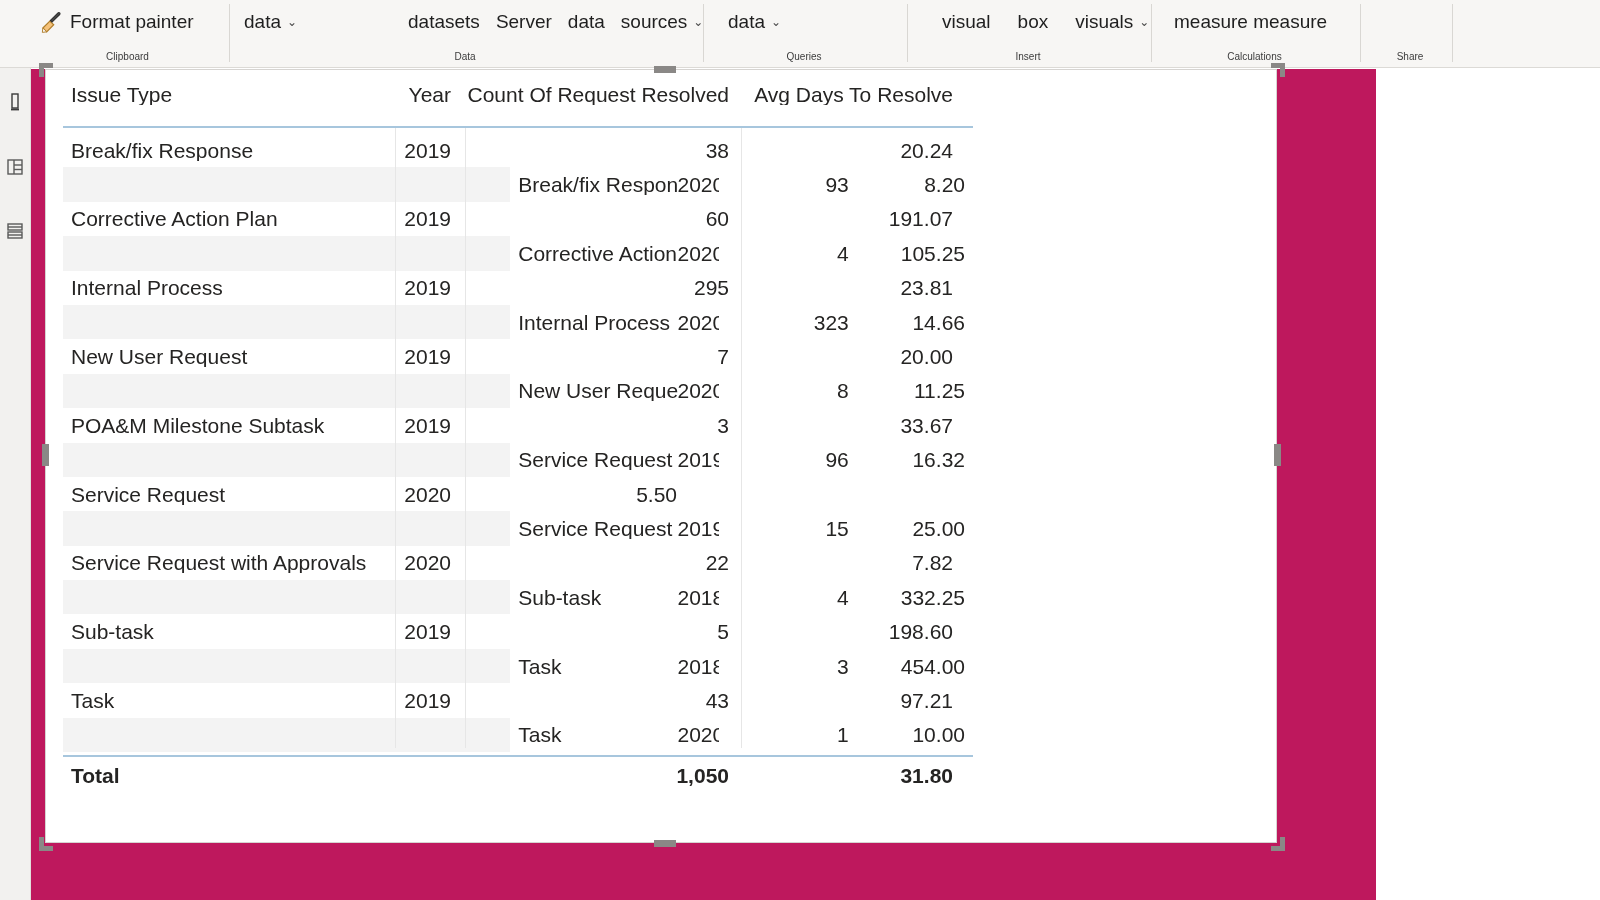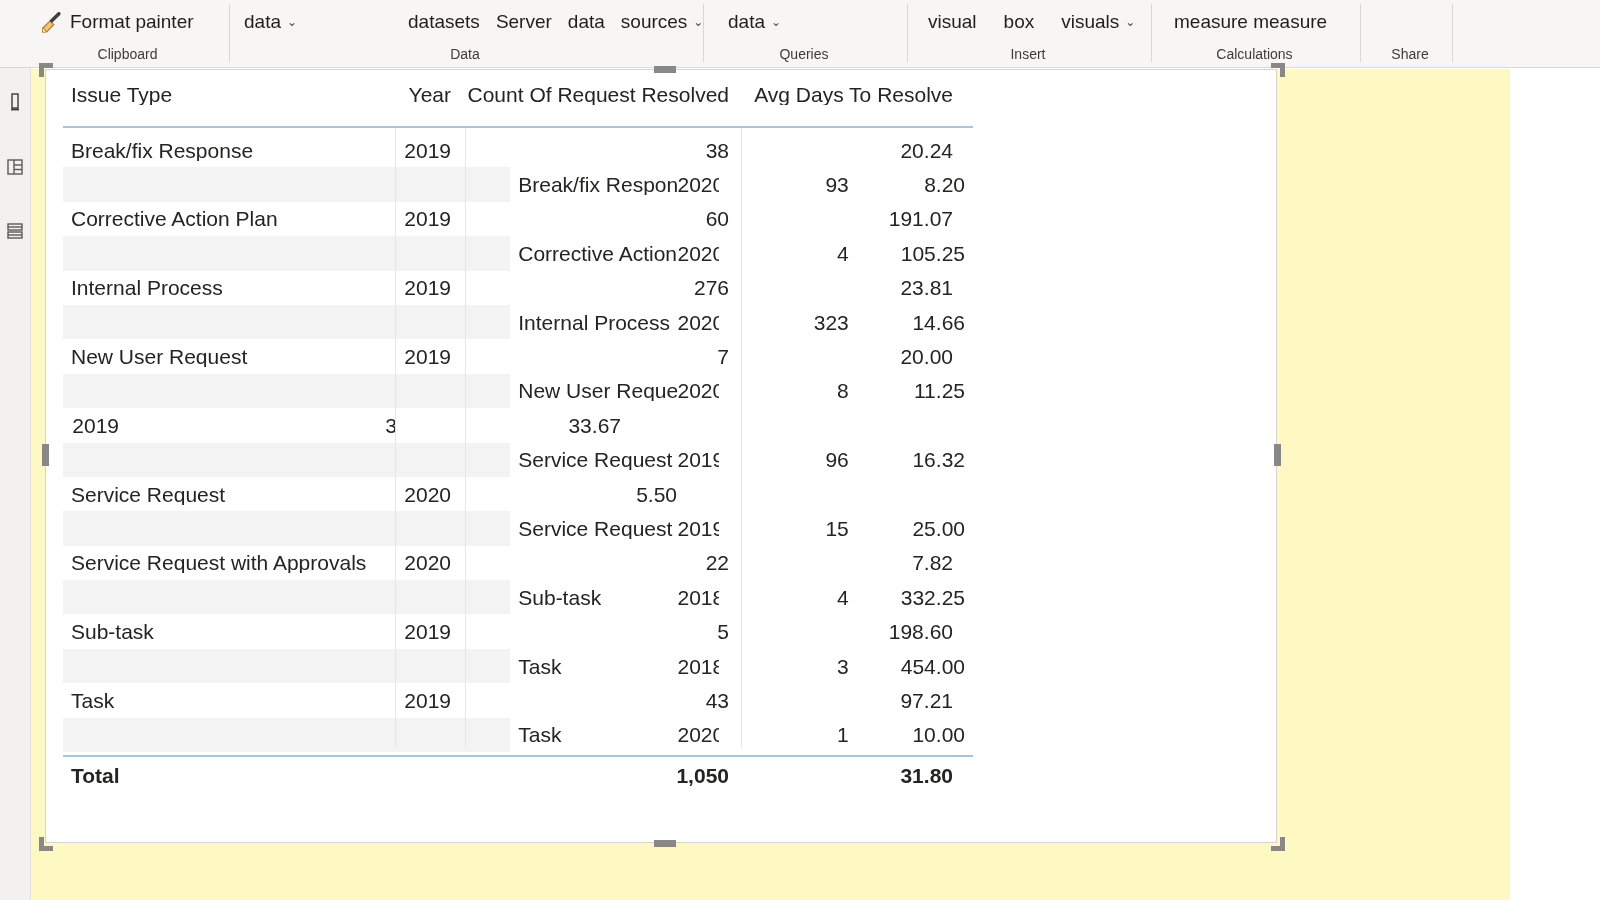--- a/index.html
+++ b/index.html
@@ -55,21 +55,21 @@
     font-size: 12px;
     color: #4a4a4a;
     position: relative;
     top: 1px;
   }
   .group-label {
     position: absolute;
     bottom: 6px;
     width: 100%;
     text-align: center;
-    font-size: 14px;
+    font-size: 10px;
     color: #3c3c3c;
     white-space: nowrap;
   }
   .brush-icon { width: 26px; height: 26px; display:block; }
 
   
   #viewbar {
     position: absolute;
     left: 0; top: 68px;
     width: 31px; height: 832px;
@@ -82,22 +82,22 @@
     width: 22px; height: 22px;
     color: #4a4a4a;
     display: flex; align-items: center; justify-content: center;
   }
   .viewbar-icon svg { display:block; }
 
   
   #canvas {
     position: absolute;
     left: 31px; top: 69px;
-    width: 1479px; height: 831px;
-    background: #fef9c3;
+    width: 1345px; height: 831px;
+    background: #be185d;
   }
 
   
   #visual {
     position: absolute;
     left: 14px;   
     top: 0px;
     width: 1232px;
     height: 774px;
     background: #ffffff;
@@ -246,21 +246,21 @@
       <div class="ribbon-item">
         <span>data</span>
         <span class="caret">⌄</span>
       </div>
     </div>
     <div class="group-label">Queries</div>
   </div>
   <div class="ribbon-sep" style="left:907px;"></div>
 
   <div class="ribbon-group" style="left:908px; width:240px;">
-    <div class="ribbon-items" style="left:20px;gap:27px;">
+    <div class="ribbon-items" style="left:34px;gap:27px;">
       <div class="ribbon-item">
         <span>visual</span>
       </div>
       <div class="ribbon-item">
         <span>box</span>
       </div>
       <div class="ribbon-item">
         <span>visuals</span>
         <span class="caret">⌄</span>
       </div>
@@ -385,21 +385,21 @@
           <div class="trow">
             <div class="band full"></div>
             <div class="c-issue">Corrective Action Plan</div>
             <div class="c-year">2020</div>
             <div class="c-count">4</div>
             <div class="c-avg">105.25</div>
           </div>
           <div class="trow">
             <div class="c-issue">Internal Process</div>
             <div class="c-year">2019</div>
-            <div class="c-count">276</div>
+            <div class="c-count">295</div>
             <div class="c-avg">23.81</div>
           </div>
           <div class="trow">
             <div class="band full"></div>
             <div class="c-issue">Internal Process</div>
             <div class="c-year">2020</div>
             <div class="c-count">323</div>
             <div class="c-avg">14.66</div>
           </div>
           <div class="trow">
@@ -409,20 +409,21 @@
             <div class="c-avg">20.00</div>
           </div>
           <div class="trow">
             <div class="band full"></div>
             <div class="c-issue">New User Request</div>
             <div class="c-year">2020</div>
             <div class="c-count">8</div>
             <div class="c-avg">11.25</div>
           </div>
           <div class="trow">
+            <div class="c-issue">POA&amp;M Milestone Subtask</div>
             <div class="c-year">2019</div>
             <div class="c-count">3</div>
             <div class="c-avg">33.67</div>
           </div>
           <div class="trow">
             <div class="band full"></div>
             <div class="c-issue">Service Request</div>
             <div class="c-year">2019</div>
             <div class="c-count">96</div>
             <div class="c-avg">16.32</div>

